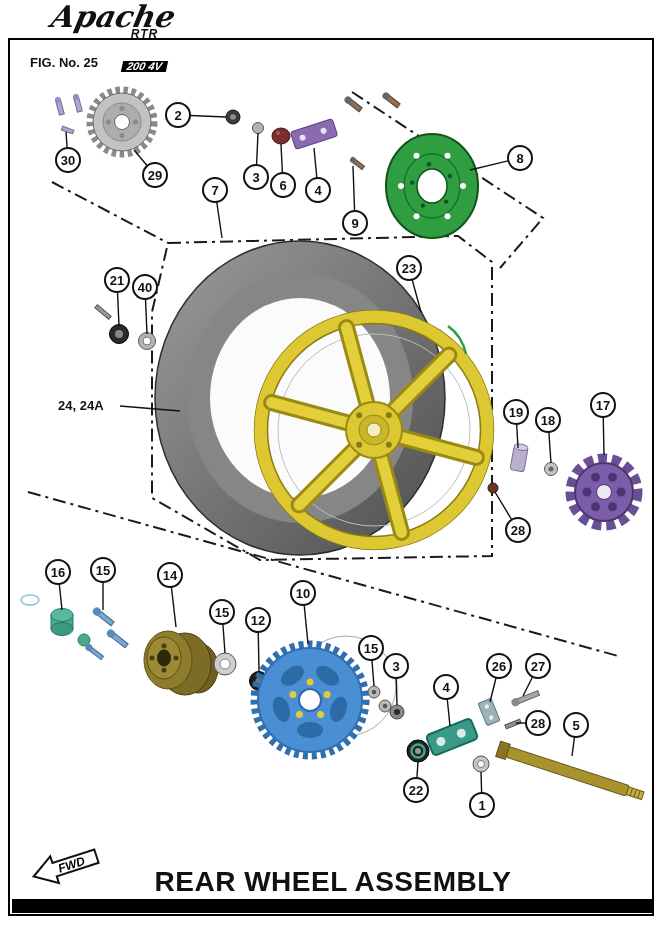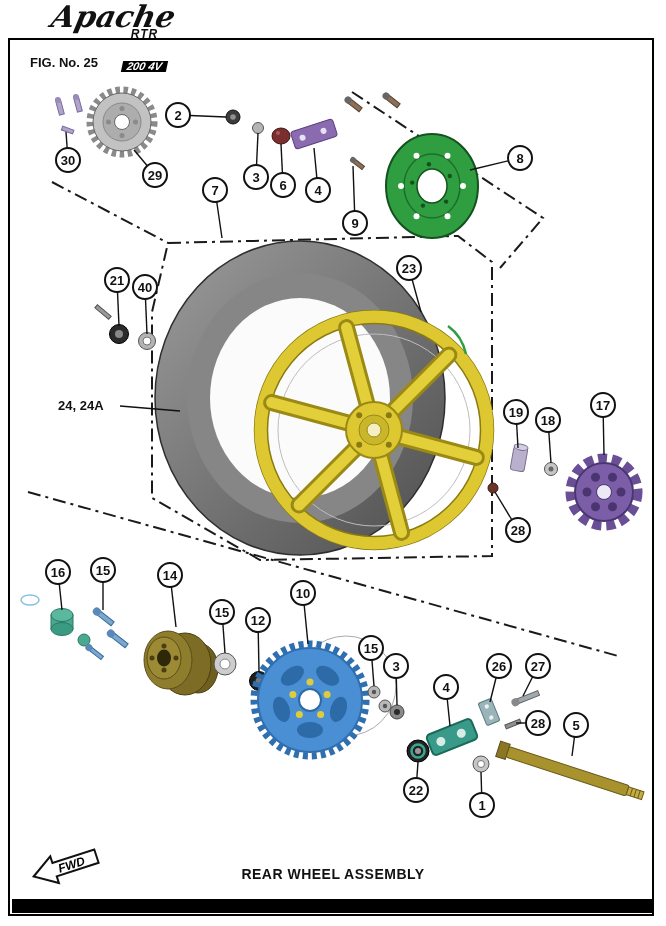--- a/index.html
+++ b/index.html
@@ -13,21 +13,21 @@
   .logo-script{font-family:"DejaVu Serif",serif;font-style:italic;font-weight:bold;
                font-size:30px;transform:skewX(-12deg);}
   .logo-sub{display:flex;gap:21px;align-items:center;margin-left:62px;margin-top:-4px;flex-direction:column;}
   .logo-rtr{font-weight:bold;font-style:italic;font-size:12px;letter-spacing:1px;}
   .logo-badge{background:#000;color:#fff;font-style:italic;font-weight:bold;font-size:11px;
               padding:0 5px;transform:skewX(-12deg);}
   .callout{position:absolute;width:26px;height:26px;border:2px solid #111;border-radius:50%;
            background:#fff;display:flex;align-items:center;justify-content:center;
            font-size:13px;font-weight:bold;box-sizing:border-box;z-index:5;}
   .tire-label{position:absolute;left:58px;top:398px;font-size:13px;font-weight:bold;z-index:5;}
-  .title{position:absolute;left:0;right:0;top:866px;text-align:center;font-size:14px;
+  .title{position:absolute;left:0;right:0;top:866px;text-align:center;font-size:28px;
          font-weight:bold;letter-spacing:.5px;z-index:3;}
   .bottom-bar{position:absolute;left:12px;top:899px;width:642px;height:14px;background:#000;z-index:3;}
 </style>
 </head>
 <body>
 
 <div class="page">
 
   <div class="logo">
     <div class="logo-script">Apache</div>

